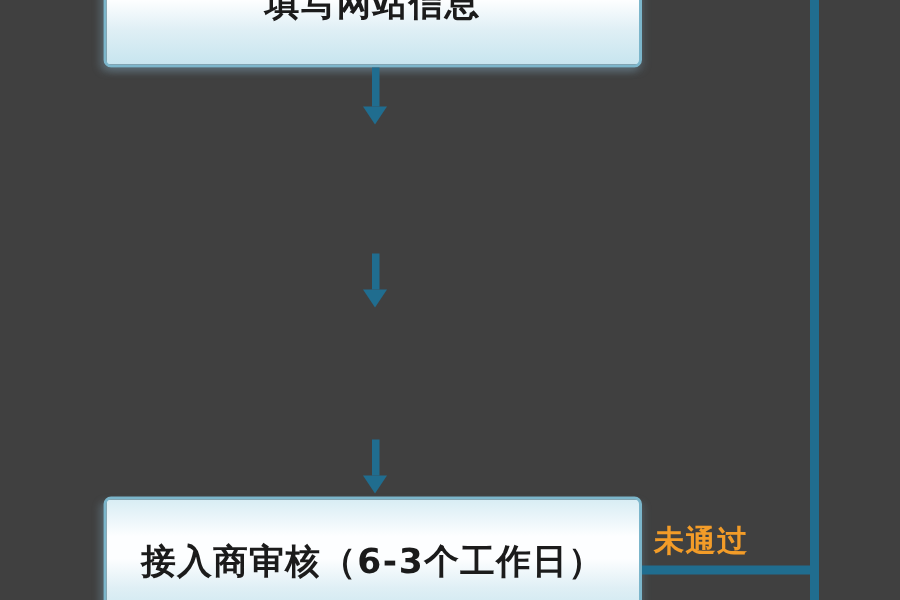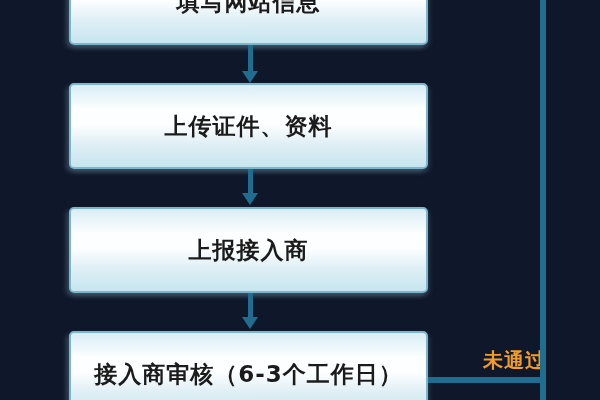--- a/index.html
+++ b/index.html
@@ -2,21 +2,21 @@
 <html style="--connector: #206d8f; --box-border: #7cb6cb; --box-fill-top: #d8edf4; --box-fill-mid: #fdfeff; --box-fill-bottom: #c7e5ef; --step-text: #1b1b1b; --branch-text: #f39c28;"><head>
 <meta charset="utf-8">
 <style>
   html, body { margin: 0; padding: 0; background: #ffffff; }
 
   .stage {
     position: relative;
     width: 600px;
     height: 400px;
     overflow: hidden;
-    background: #0f172a;
+    background: #404040;
     font-family: "DejaVu Sans", "Liberation Sans", sans-serif;
   }
 
   
   .step-box {
     position: absolute;
     left: 69px;
     width: 359px;
     height: 86px;
     box-sizing: border-box;
@@ -94,21 +94,21 @@
     height: 6px;
     background: var(--connector, #206d8f);
   }
 
   
   .fail-label {
     position: absolute;
     left: 436px;
     top: 347px;
     width: 110px;
-    text-align: right;
+    text-align: left;
     font-size: 20px;
     font-weight: bold;
     color: var(--branch-text, #f39c28);
     letter-spacing: 1px;
     white-space: nowrap;
   }
 </style>
 </head>
 <body>
 
@@ -116,32 +116,26 @@
 
   <div class="step-box step-1">
     <span class="step-label">填写网站信息</span>
   </div>
 
   <div class="down-arrow arrow-1">
     <span class="stem"></span>
     <span class="head"></span>
   </div>
 
-  <div class="step-box step-2">
-    <span class="step-label">上传证件、资料</span>
-  </div>
 
   <div class="down-arrow arrow-2">
     <span class="stem"></span>
     <span class="head"></span>
   </div>
 
-  <div class="step-box step-3">
-    <span class="step-label">上报接入商</span>
-  </div>
 
   <div class="down-arrow arrow-3">
     <span class="stem"></span>
     <span class="head"></span>
   </div>
 
   <div class="step-box step-4">
     <span class="step-label">接入商审核（6-3个工作日）</span>
   </div>
 

